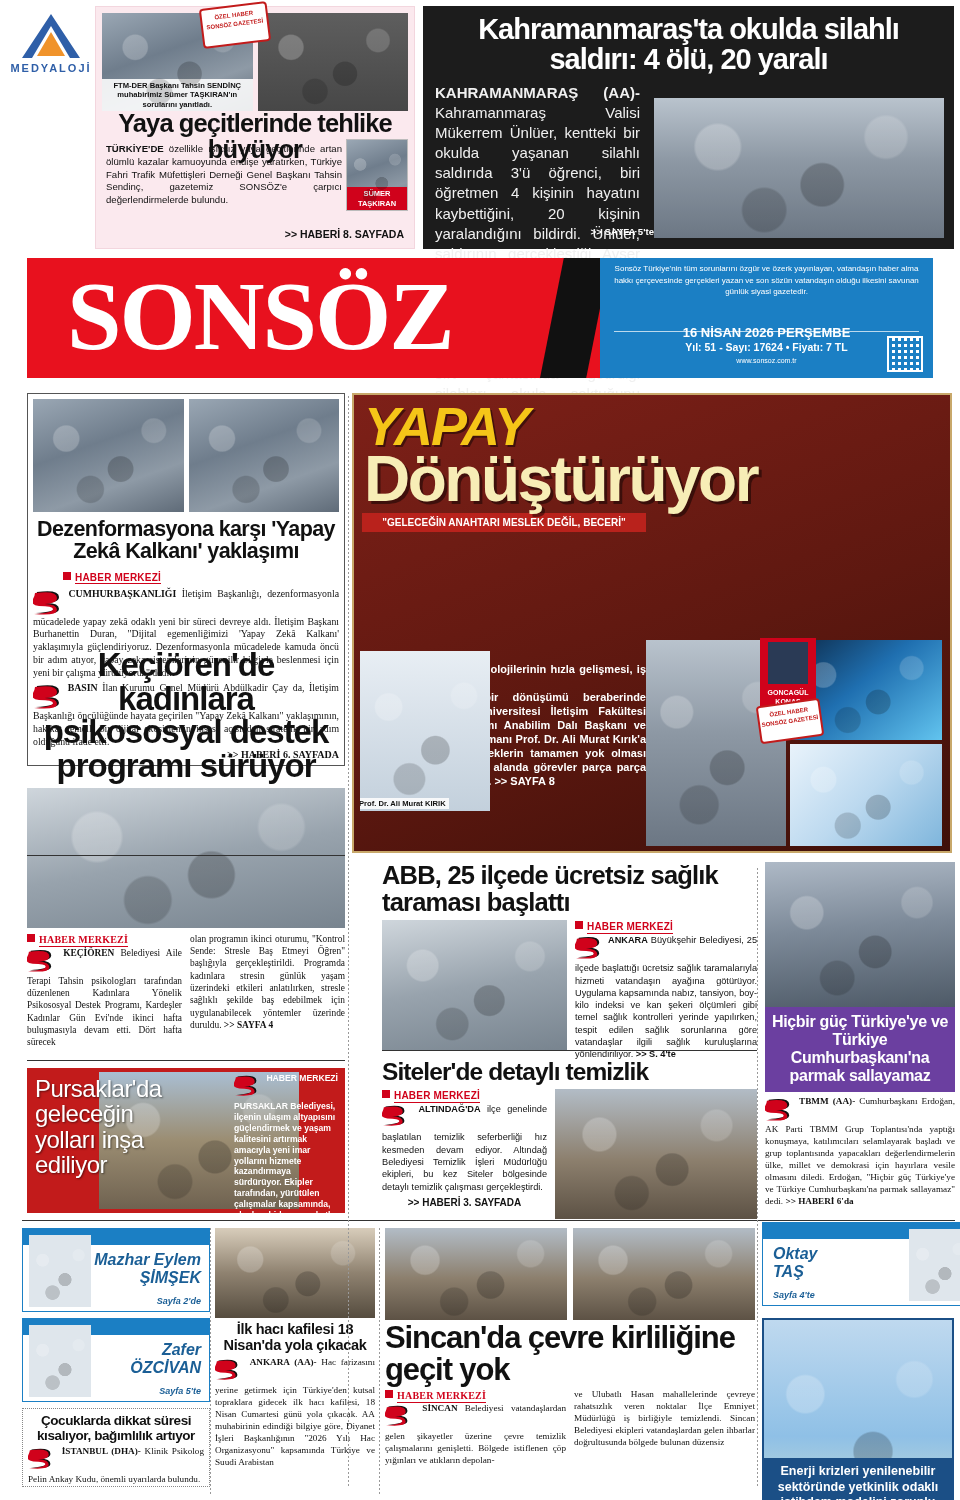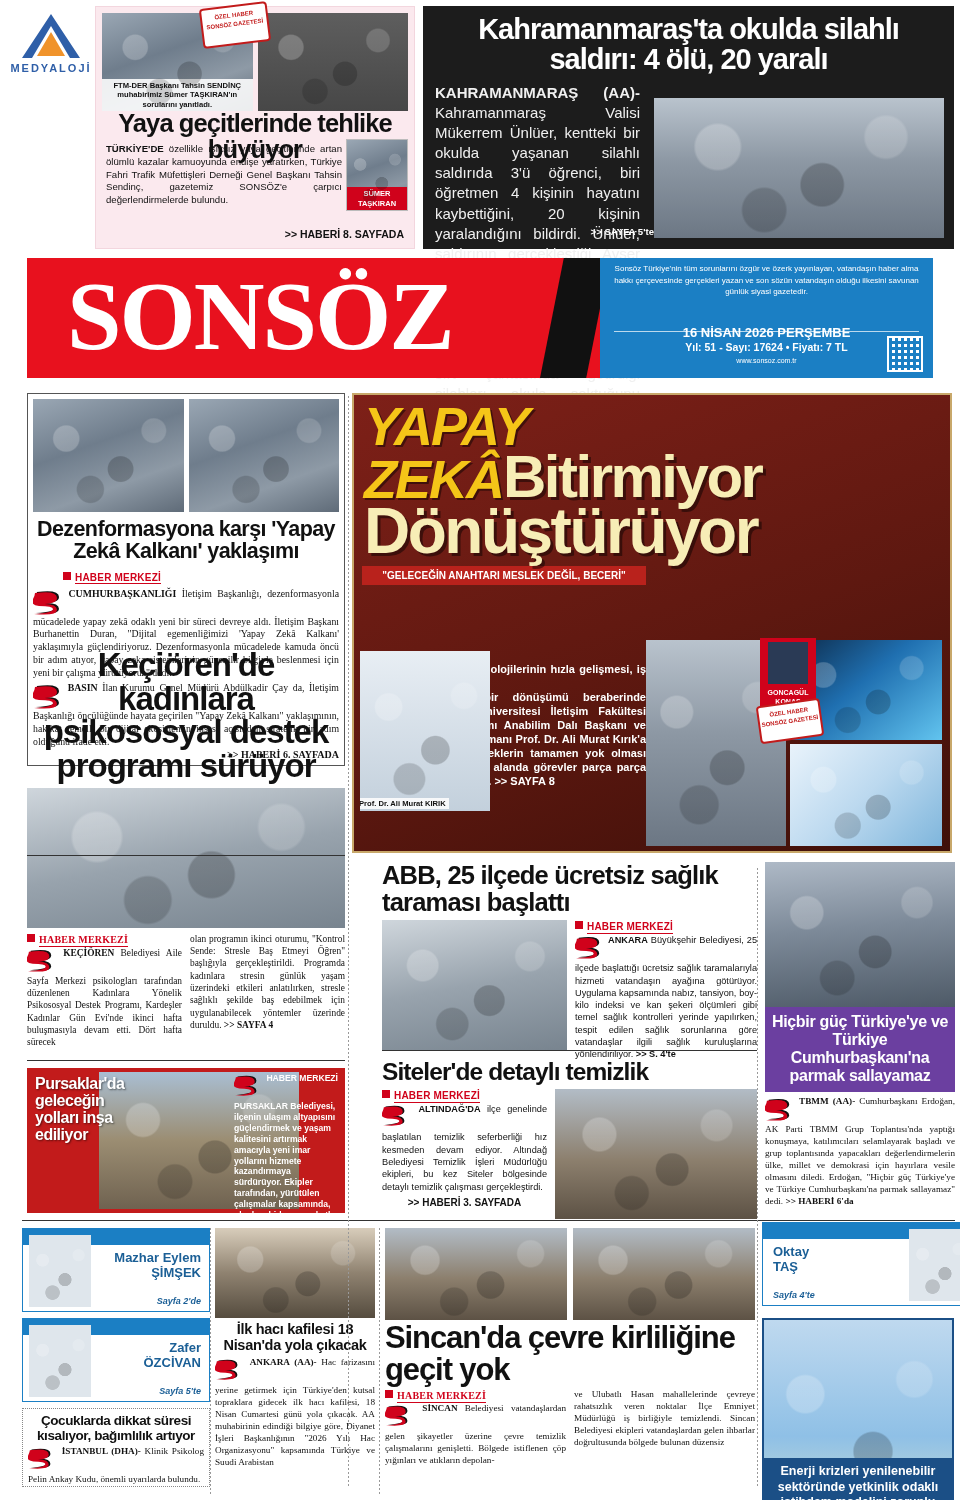--- a/index.html
+++ b/index.html
@@ -112,21 +112,21 @@
   .kec { position:absolute; left:27px; top:648px; width:318px; }
   .kec h2 { font-size:33px; font-weight:bold; line-height:1.02; letter-spacing:-1px; text-align:center; }
   .kec .img { height:140px; margin-top:5px; }
   .kec .cols { display:flex; gap:8px; margin-top:5px; font-family:"Liberation Serif", serif;
                font-size:9.4px; line-height:1.31; text-align:justify;}
   .kec .cols > div { flex:1; }
   .kec .ref { font-weight:bold; }
 
   .purs { position:absolute; left:27px; top:1068px; width:318px; height:145px; background:#c21b1b; }
   .purs .img { position:absolute; left:72px; top:4px; width:200px; height:137px; }
-  .purs h2 { position:absolute; left:8px; top:8px; width:110px; color:#fff; font-size:16px; font-weight:bold;
+  .purs h2 { position:absolute; left:8px; top:8px; width:110px; color:#fff; font-size:24px; font-weight:normal;
              line-height:1.06; letter-spacing:-.5px; text-shadow:1px 1px 2px rgba(0,0,0,.5); }
   .purs .txt { position:absolute; right:5px; top:5px; width:106px; color:#fff; font-size:8.6px;
                font-weight:bold; line-height:1.27; }
 
   
   .feat { position:absolute; left:352px; top:393px; width:600px; height:460px;
           background:linear-gradient(160deg,#7e2018 0%,#5e1810 55%,#3f1009 100%);
           border:2px solid #c8a86a; }
   .feat .hl { padding:8px 10px 0; }
   .feat .l1, .feat .l2, .feat .l3 { display:flex; align-items:flex-end; line-height:.88; }
@@ -175,22 +175,22 @@
   .erd .band { background:#6b3fa0; color:#fff; font-size:16px; font-weight:bold; text-align:center;
                line-height:1.13; padding:6px 5px 7px; letter-spacing:-.3px; }
   .erd .txt { font-family:"Liberation Serif", serif; font-size:9.2px; line-height:1.3; text-align:justify; margin-top:4px;}
   .erd .ref { font-weight:bold; }
 
   
   .col1 { position:absolute; left:22px; top:1228px; width:188px; }
   .colbox { border:1px solid #1b7fc4; height:84px; position:relative; margin-bottom:6px; background:#fff;}
   .colbox .top { height:16px; background:#1b7fc4; }
   .colbox .pp { position:absolute; left:6px; top:6px; width:62px; height:72px; background:#dfe6ec; }
-  .colbox .nm { position:absolute; right:8px; top:22px; text-align:right; font-weight:bold;
-                font-size:13px; color:#1b5f96; line-height:1.14;}
+  .colbox .nm { position:absolute; right:8px; top:22px; text-align:right; font-style:italic; font-weight:bold;
+                font-size:16px; color:#1b5f96; line-height:1.14;}
   .colbox .pg { position:absolute; right:8px; bottom:5px; font-style:italic; font-weight:bold; font-size:9px; color:#1b5f96;}
   .cocuk { border:1px dotted #888; padding:5px 5px 0; margin-top:4px; }
   .cocuk h3 { font-size:13.5px; font-weight:bold; text-align:center; line-height:1.08; letter-spacing:-.4px;}
   .cocuk .txt { font-family:"Liberation Serif", serif; font-size:9.2px; line-height:1.3; margin-top:3px; text-align:justify;}
 
   
   .haci { position:absolute; left:215px; top:1228px; width:160px; }
   .haci .img { height:90px; }
   .haci h3 { font-size:14.5px; font-weight:bold; text-align:center; line-height:1.1; margin-top:4px; letter-spacing:-.3px;}
   .haci .txt { font-family:"Liberation Serif", serif; font-size:9.2px; line-height:1.3; margin-top:3px; text-align:justify;}
@@ -318,21 +318,21 @@
       <div>
         <div>
           <span class="redsq"></span><span class="hm">HABER MERKEZİ</span>
         </div>
         <span class="smark">
           <svg width="28" height="26" viewBox="0 0 30 28">
               <path d="M4 4 Q26 1 26 9 Q26 15 10 15 Q26 14 26 21 Q26 27 3 25 Q22 24 22 20 Q22 17 8 17 Q-1 16 2 10 Q4 6 4 4Z" fill="#111"></path>
               <path d="M2 5 Q24 2 24 10 Q24 16 8 16 Q24 15 24 22 Q24 28 1 26 Q20 25 20 21 Q20 18 6 18 Q-3 17 0 11 Q2 7 2 5Z" fill="#d0021b"></path>
             </svg>
         </span>
-        <b>KEÇİÖREN</b><span> Belediyesi Aile Sayfa Merkezi psikologları tarafından düzenlenen Kadınlara Yönelik Psikososyal Destek Programı, Kardeşler Kadınlar Gün Evi'nde ikinci hafta buluşmasıyla devam etti. Dört hafta sürecek</span>
+        <b>KEÇİÖREN</b><span> Belediyesi Aile Terapi Tahsin psikologları tarafından düzenlenen Kadınlara Yönelik Psikososyal Destek Programı, Kardeşler Kadınlar Gün Evi'nde ikinci hafta buluşmasıyla devam etti. Dört hafta sürecek</span>
       </div>
       <div>
         <span>olan programın ikinci oturumu, "Kontrol Sende: Stresle Baş Etmeyi Öğren" başlığıyla gerçekleştirildi. Programda kadınlara stresin günlük yaşam üzerindeki etkileri anlatılırken, stresle sağlıklı şekilde baş edebilmek için uygulanabilecek yöntemler üzerinde duruldu.</span>
         <span class="ref">&gt;&gt; SAYFA 4</span>
       </div>
     </div>
   </div>
 
   <div class="purs">
     <div class="img ph dirt"></div>
@@ -348,24 +348,20 @@
       <b>PURSAKLAR</b><span> Belediyesi, ilçenin ulaşım altyapısını güçlendirmek ve yaşam kalitesini artırmak amacıyla yeni imar yollarını hizmete kazandırmaya sürdürüyor. Ekipler tarafından, yürütülen çalışmalar kapsamında, planlı şehirleşmeye katkı sağlayacak yeni yollar açılmaya devam ediyor.</span>
       <b>&gt;&gt; S. 3</b>
     </div>
   </div>
 
   <div class="feat">
     <div class="hl">
       <div class="l1">
         <span class="yzk">YAPAY</span>
       </div>
-      <div class="l2">
-        <span class="yzk">ZEKÂ</span>
-        <span class="ycream">Bitirmiyor</span>
-      </div>
       <div class="l3">
         <span class="ycream">Dönüştürüyor</span>
       </div>
     </div>
     <div class="quote">"GELECEĞİN ANAHTARI MESLEK DEĞİL, BECERİ"</div>
 
     <div class="lead">
       <span class="smark">
         <svg width="30" height="28" viewBox="0 0 30 28">
             <path d="M4 4 Q26 1 26 9 Q26 15 10 15 Q26 14 26 21 Q26 27 3 25 Q22 24 22 20 Q22 17 8 17 Q-1 16 2 10 Q4 6 4 4Z" fill="#fff"></path>

